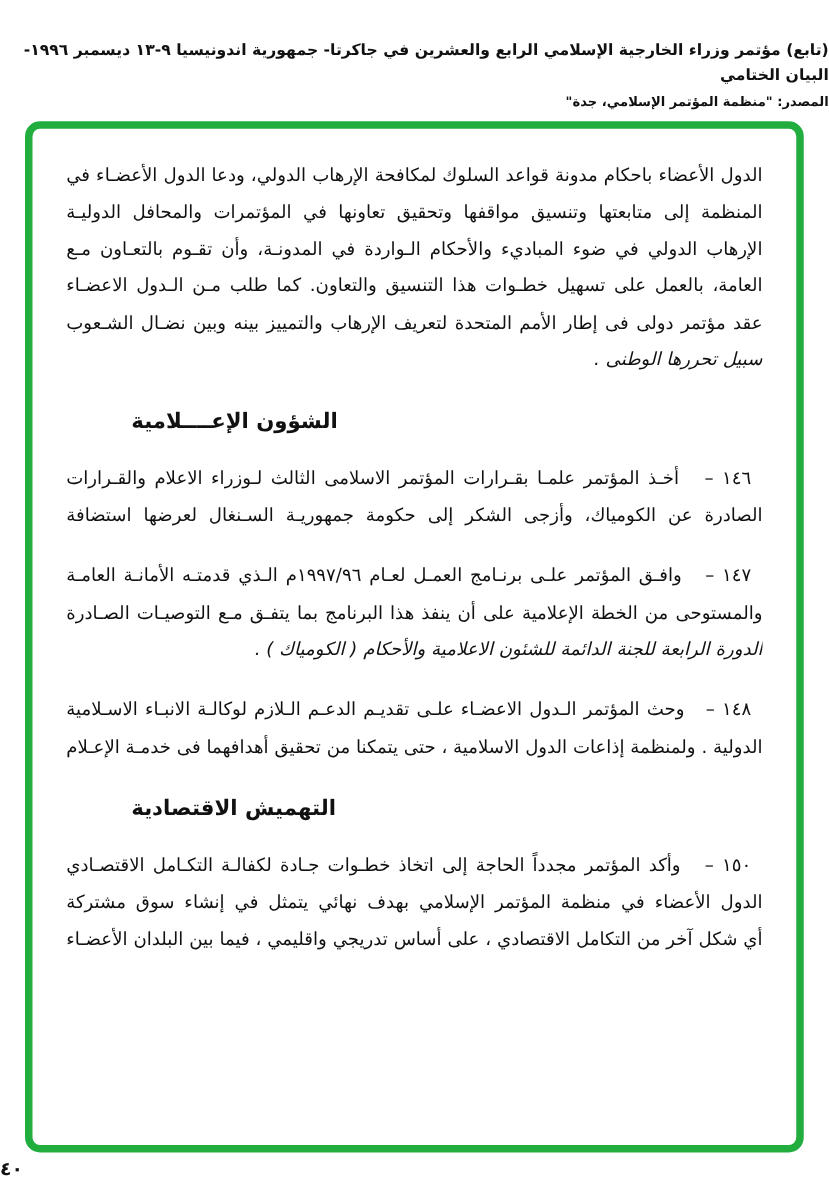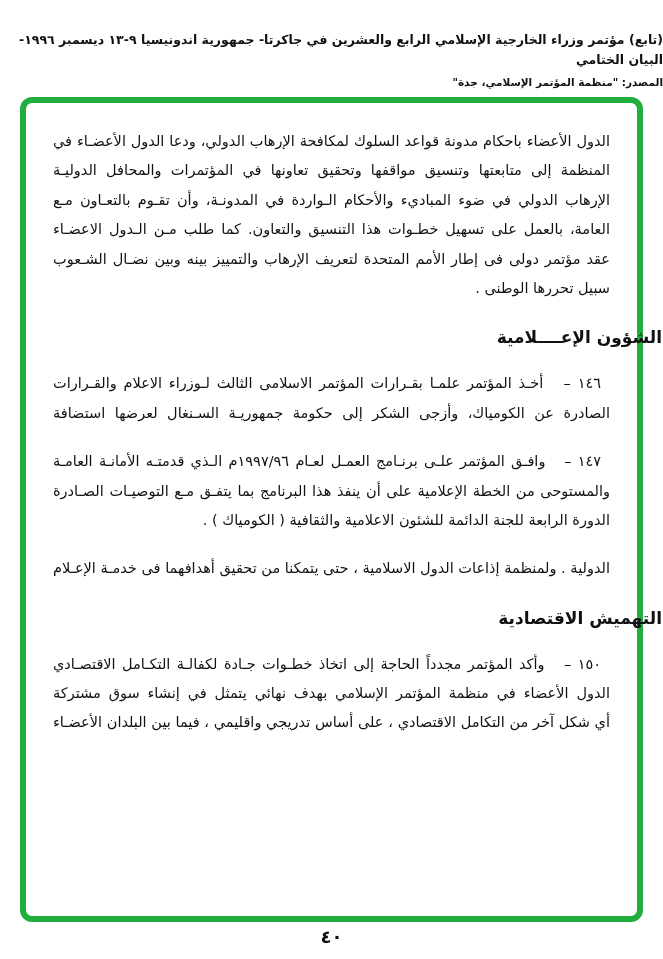--- a/index.html
+++ b/index.html
@@ -35,34 +35,34 @@
     direction:rtl;
     padding:24px 27px 0 27px;
   }
   
   .tline{
     font-size:14.5px;
     line-height:29.4px;height:29.4px;overflow:hidden;
     text-align:justify;text-align-last:justify;
     white-space:normal;
   }
-  .tline.lastline{text-align-last:right;}
+  .tline.lastline{text-align-last:right;font-style:italic;}
   .tline.firstline{padding-right:9px;}
   .par{margin:0 0 19px 0;}
   .par.tight{margin-bottom:10px;}
   .sec-heading{
     font-weight:bold;font-size:17px;line-height:26px;
-    text-align:right;
+    text-align:left;
     transform:translateX(52px);
     margin:21px 0 19px 0;
   }
   
   .page-number{
     position:absolute;top:926px;left:0;width:663px;
-    text-align:center;font-size:18px;font-weight:bold;
+    text-align:left;font-size:15px;font-weight:bold;
     direction:rtl;
   }
 </style>
 </head>
 <body>
 
 <div class="doc-header">
   <div class="hline1">(تابع) مؤتمر وزراء الخارجية الإسلامي الرابع والعشرين في جاكرتا- جمهورية اندونيسيا ٩-١٣ ديسمبر ١٩٩٦-البيان الختامي</div>
   <div class="hline2">المصدر: "منظمة المؤتمر الإسلامي، جدة"</div>
 </div>
@@ -82,24 +82,25 @@
     <div class="sec-heading">الشؤون الإعــــلامية</div>
 
     <div class="par">
       <div class="tline firstline">١٤٦ –&nbsp;&nbsp;&nbsp;أخـذ المؤتمر علمـا بقـرارات المؤتمر الاسلامى الثالث لـوزراء الاعلام والقـرارات</div>
       <div class="tline">الصادرة عن الكومياك، وأزجى الشكر إلى حكومة جمهوريـة السـنغال لعرضها استضافة المؤتمر</div>
     </div>
 
     <div class="par">
       <div class="tline firstline">١٤٧ –&nbsp;&nbsp;&nbsp;وافـق المؤتمر علـى برنـامج العمـل لعـام ١٩٩٧/٩٦م الـذي قدمتـه الأمانـة العامـة</div>
       <div class="tline">والمستوحى من الخطة الإعلامية على أن ينفذ هذا البرنامج بما يتفـق مـع التوصيـات الصـادرة عـن</div>
-      <div class="tline lastline">الدورة الرابعة للجنة الدائمة للشئون الاعلامية والثقافية ( الكومياك ) .</div>
+      <div class="tline lastline">الدورة الرابعة للجنة الدائمة للشئون الاعلامية والأحكام ( الكومياك ) .</div>
     </div>
 
     <div class="par">
+      <div class="tline firstline">١٤٨ –&nbsp;&nbsp;&nbsp;وحث المؤتمر الـدول الاعضـاء علـى تقديـم الدعـم الـلازم لوكالـة الانبـاء الاسـلامية</div>
       <div class="tline">الدولية . ولمنظمة إذاعات الدول الاسلامية ، حتى يتمكنا من تحقيق أهدافهما فى خدمـة الإعـلام</div>
     </div>
 
     <div class="sec-heading">التهميش الاقتصادية</div>
 
 
     <div class="par">
       <div class="tline firstline">١٥٠ –&nbsp;&nbsp;&nbsp;وأكد المؤتمر مجدداً الحاجة إلى اتخاذ خطـوات جـادة لكفالـة التكـامل الاقتصـادي بـين</div>
       <div class="tline">الدول الأعضاء في منظمة المؤتمر الإسلامي بهدف نهائي يتمثل في إنشاء سوق مشتركة اسلامية أو</div>
       <div class="tline">أي شكل آخر من التكامل الاقتصادي ، على أساس تدريجي واقليمي ، فيما بين البلدان الأعضـاء</div>

